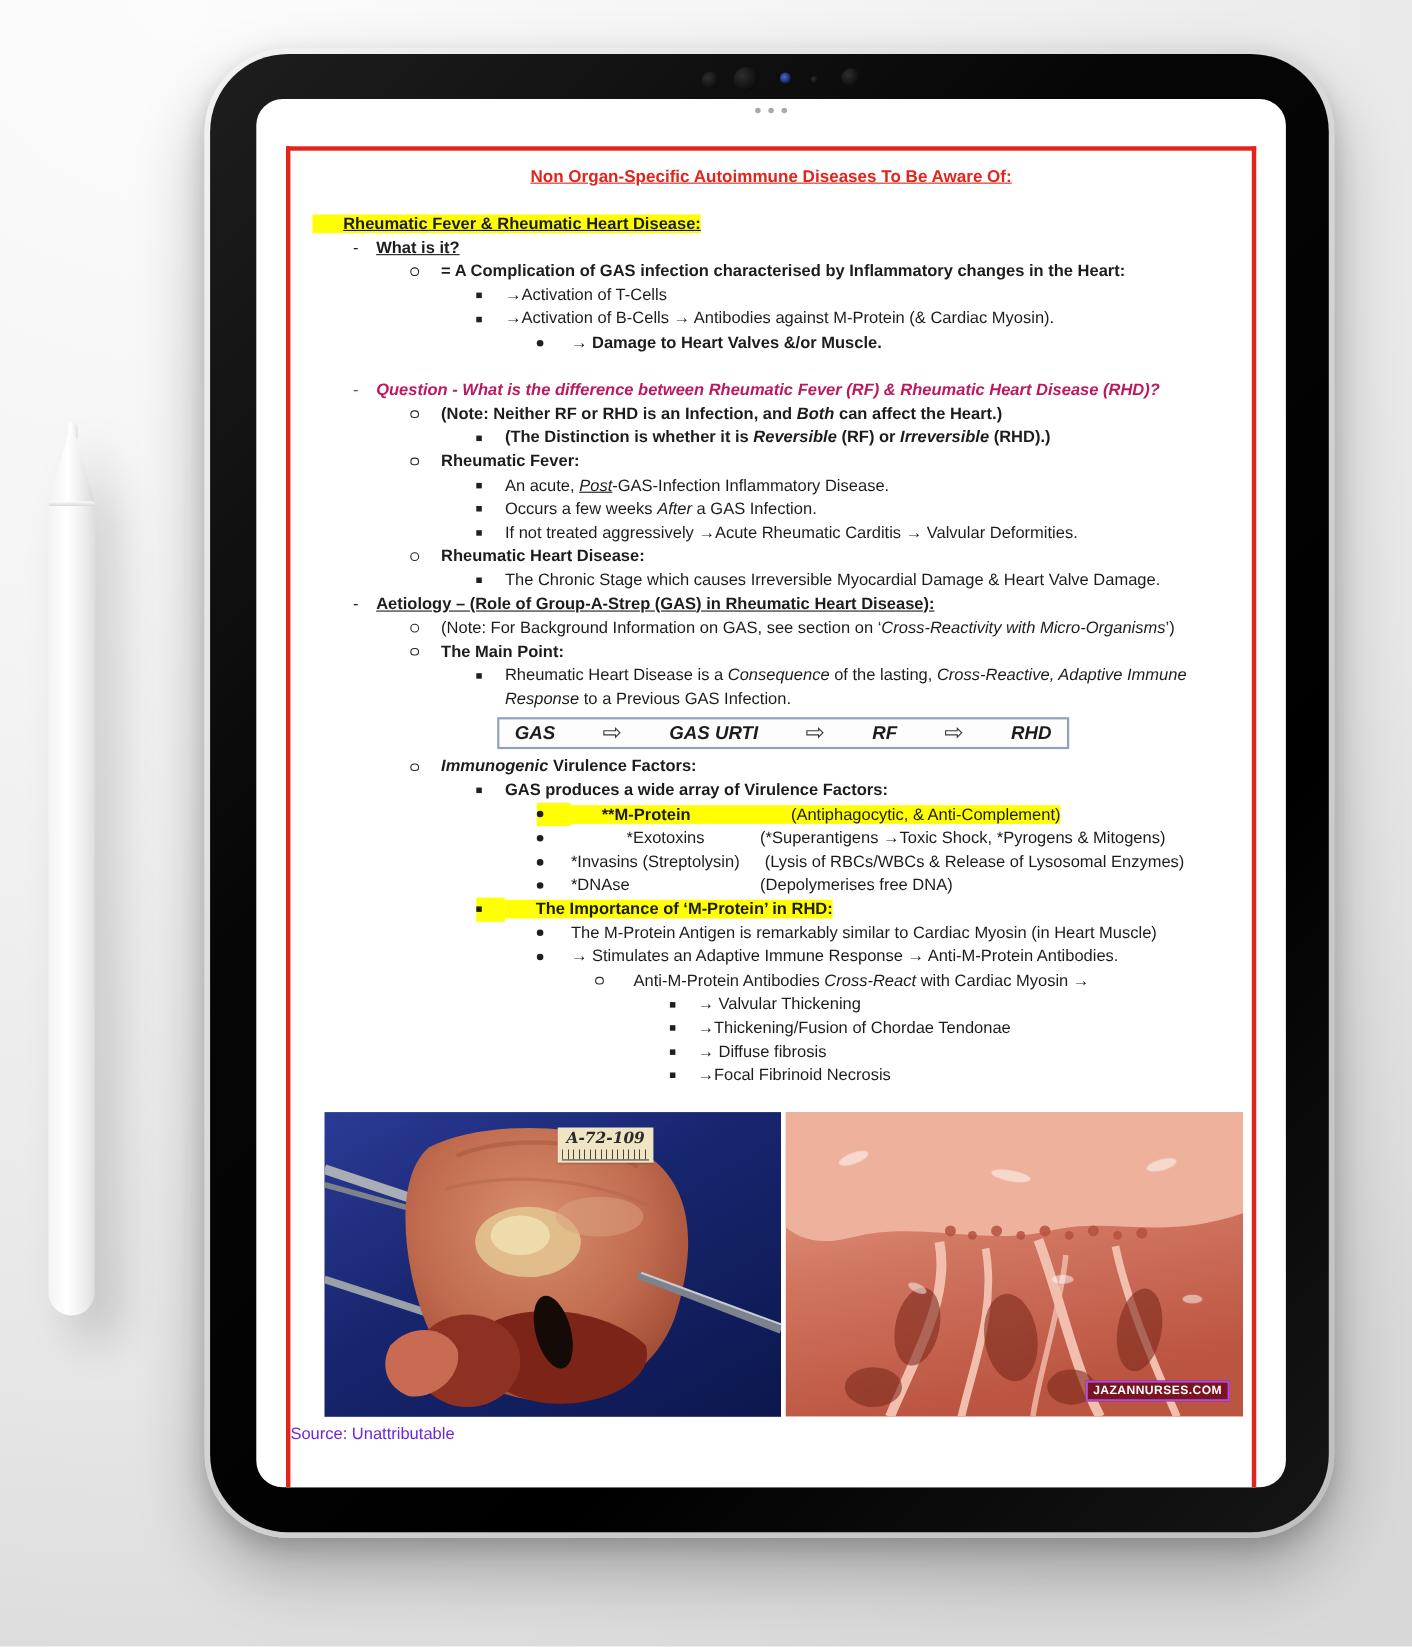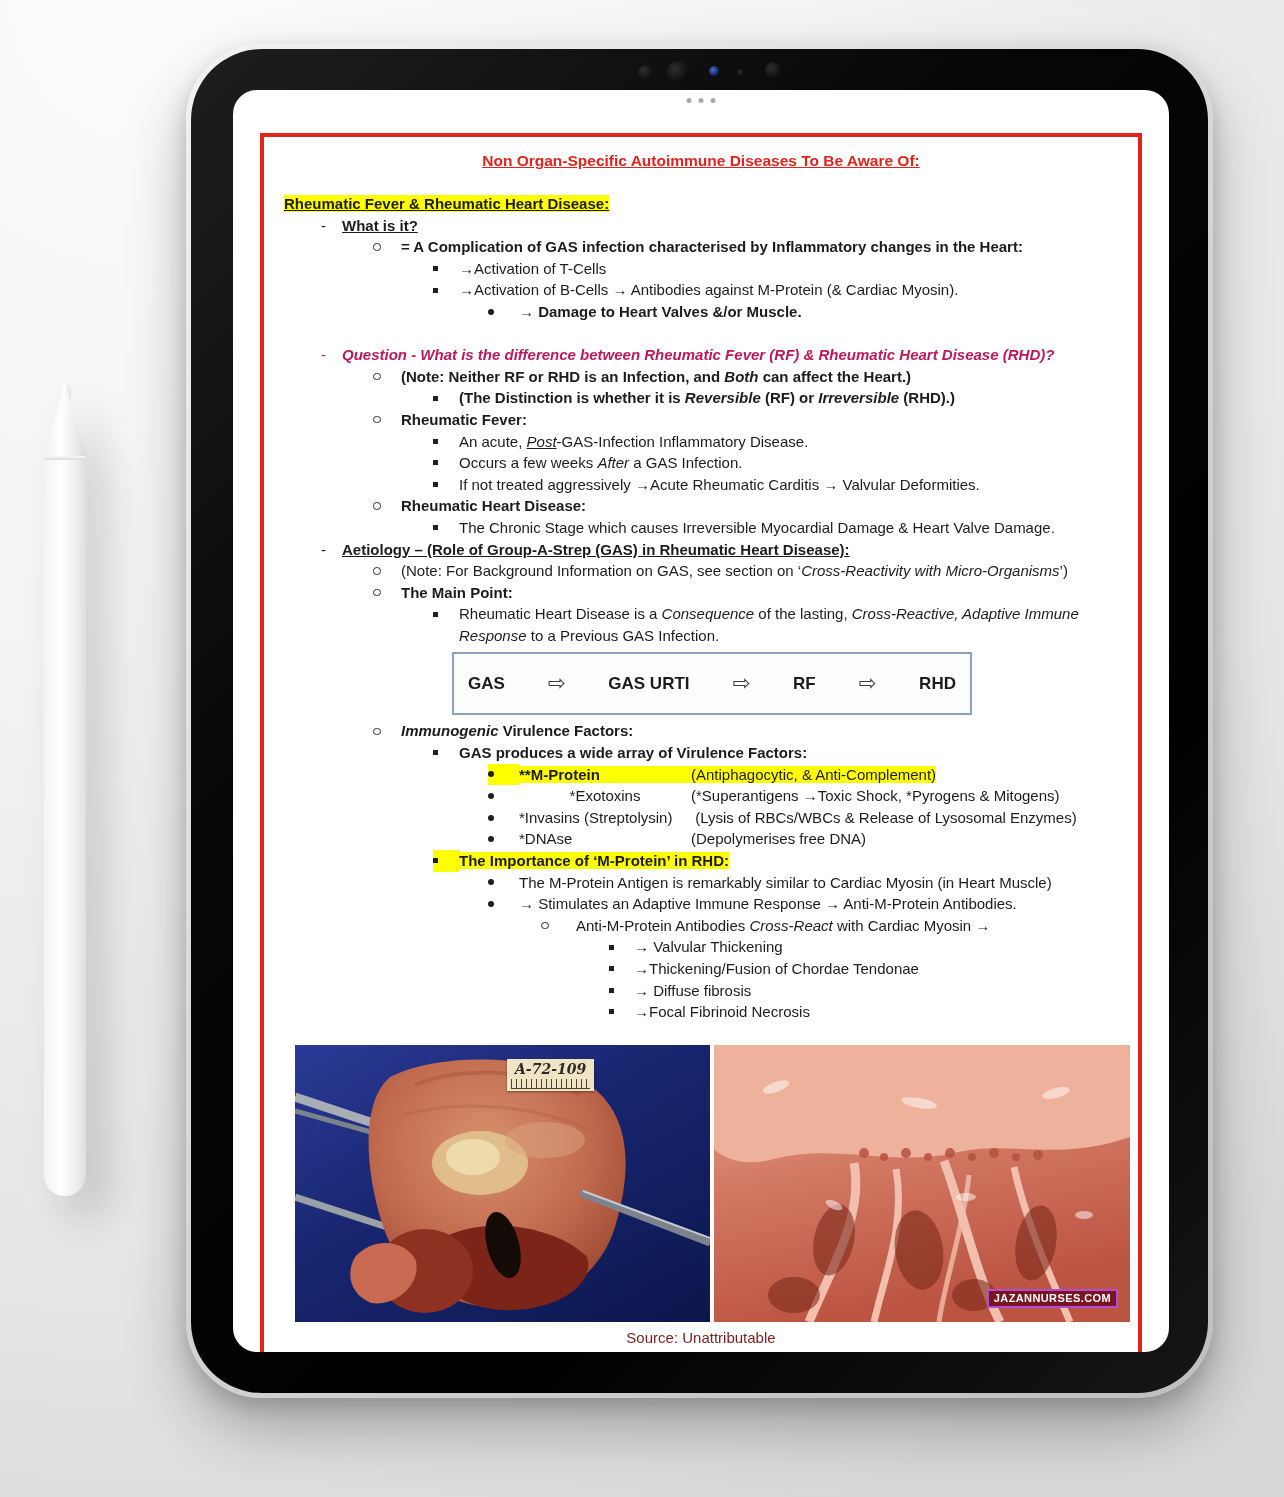--- a/index.html
+++ b/index.html
@@ -52,42 +52,42 @@
   .bullet{position:absolute;top:0;height:21.6px;display:flex;align-items:center;}
   .bullet.dash::before{content:"-";font-weight:400;line-height:1;}
   .bullet.o::before{content:"";width:5.5px;height:5.5px;border:1.4px solid #2a2a2a;border-radius:50%;}
   .bullet.sq::before{content:"";width:5px;height:5px;background:#1f1f1f;}
   .bullet.disc::before{content:"";width:6px;height:6px;border-radius:50%;background:#1f1f1f;}
   .line.b .txt{font-weight:700;}
   .line.u .txt{text-decoration:underline;}
   .line.i .txt{font-style:italic;}
   .line.red .txt{color:#be185d;}
   .line.red .bullet.dash::before{color:#b03030;}
-  .line.hl .txt, .line.hlrow .txt{background:#ffff00;}
+  .line.hl .txt, .line.hlrow .txt{background:#ffff00;padding-left:28px;}
   .line.hlrow .bullet{background:#ffff00;}
   .seg.b{font-weight:700;} .seg.i{font-style:italic;} .seg.u{text-decoration:underline;}
 
   .flow-box{margin:6px 0 5px 188px;width:488px;border:2px solid #8ea2c0;background:#fdfdfd;
-    display:flex;align-items:center;justify-content:space-between;padding:19px 14px;font-weight:700;font-size:17px;}
+    display:flex;align-items:center;justify-content:space-between;padding:2px 14px;font-weight:700;font-size:17px;font-style:italic;}
   .flow-arrow{font-weight:400;font-size:21px;color:#3a3a3a;font-family:"DejaVu Sans",sans-serif;line-height:1;}
 
   
   .figures{display:flex;gap:4px;margin:22px 0 0 31px;}
   .fig{position:relative;height:277px;overflow:hidden;}
   .fig-left{width:415px;background:linear-gradient(150deg,#2b3a96 0%,#17256e 45%,#0c174d 100%);}
   .fig-right{width:416px;}
   .fig svg{position:absolute;left:0;top:0;width:100%;height:100%;}
   .spec-label{position:absolute;left:212px;top:14px;background:#efe5c4;color:#2a2a2a;padding:1px 8px 0 8px;
     font-family:"DejaVu Serif",serif;font-style:italic;font-weight:700;font-size:14px;line-height:18px;
     box-shadow:0 1px 2px rgba(0,0,0,.4);}
   .spec-ruler{height:9px;margin:1px -4px 2px -4px;
     background:repeating-linear-gradient(90deg,#4a4234 0 1px,transparent 1px 5px);border-bottom:1px solid #4a4234;}
   .watermark{position:absolute;right:12px;bottom:14px;border:2px solid #b24bd8;background:#7a1420;color:#fff;
     font-size:11px;font-weight:700;letter-spacing:.4px;padding:2px 5px;line-height:1;}
-  .fig-caption{text-align:center;font-size:15px;margin-top:7px;color:#7f1d1d;}
+  .fig-caption{text-align:left;font-size:15px;margin-top:7px;color:#6d28d9;}
 </style>
 </head>
 <body>
 
 <div class="stage">
 
   <div class="pencil">
     <div class="pencil-nib"></div>
     <div class="pencil-cone"></div>
     <div class="pencil-ring"></div>

